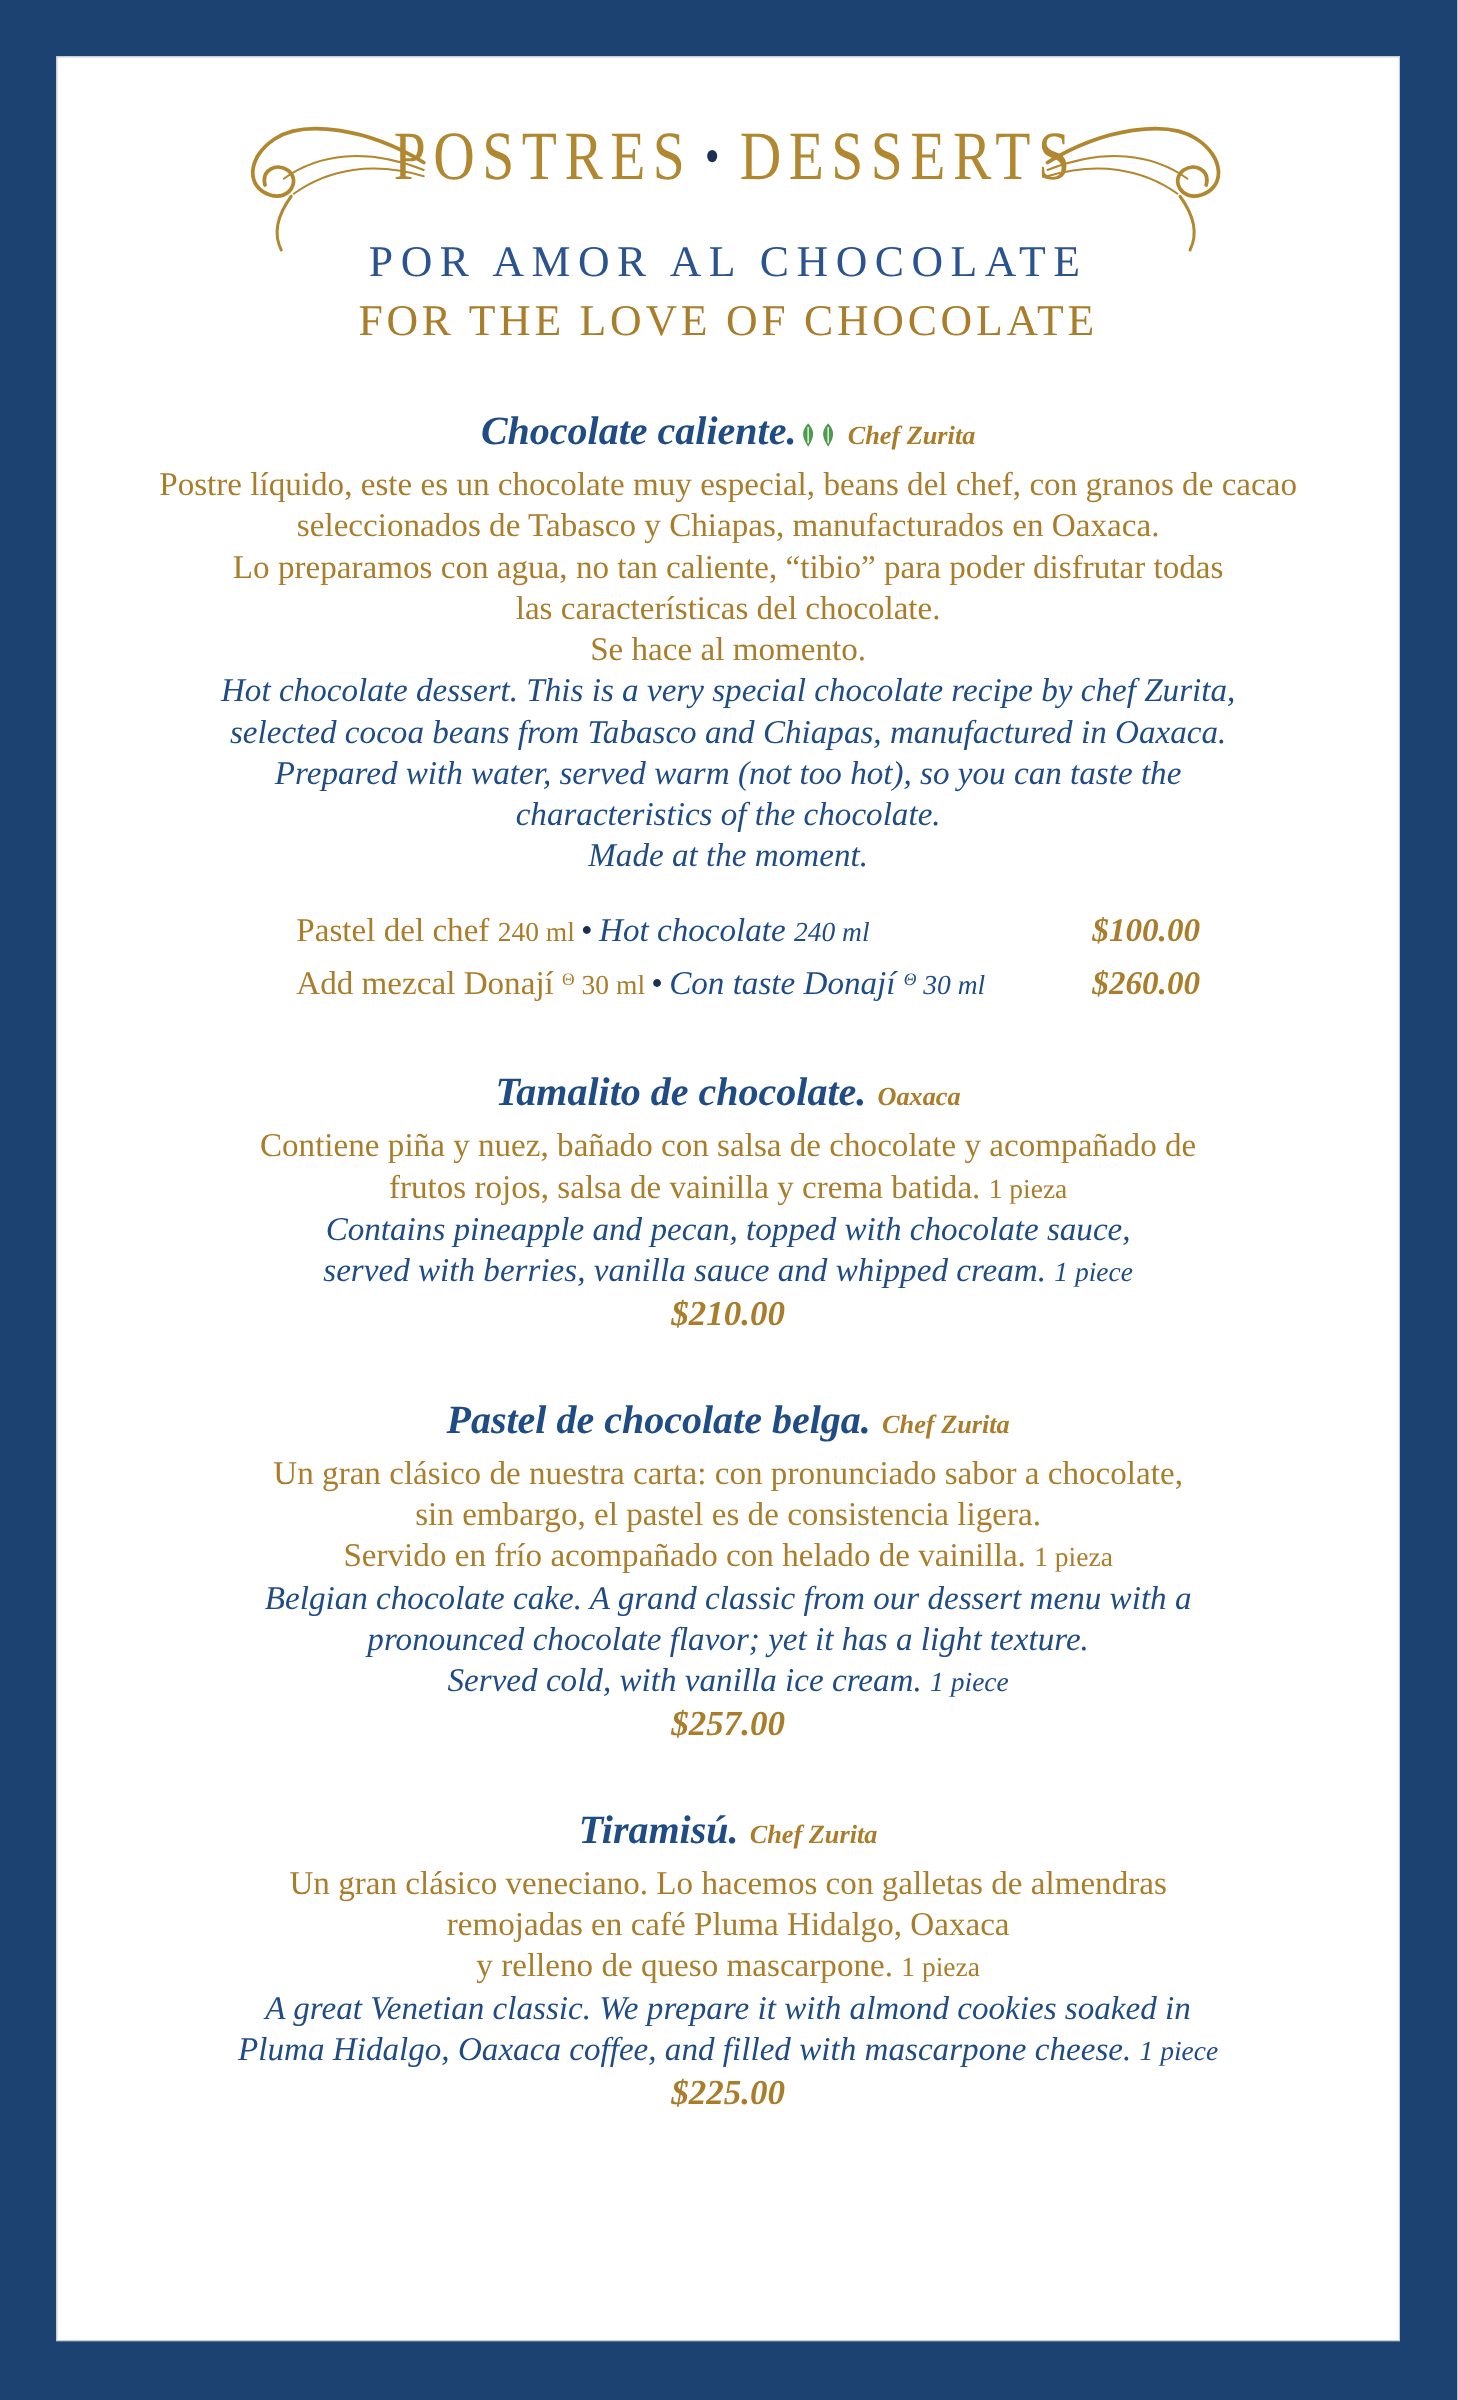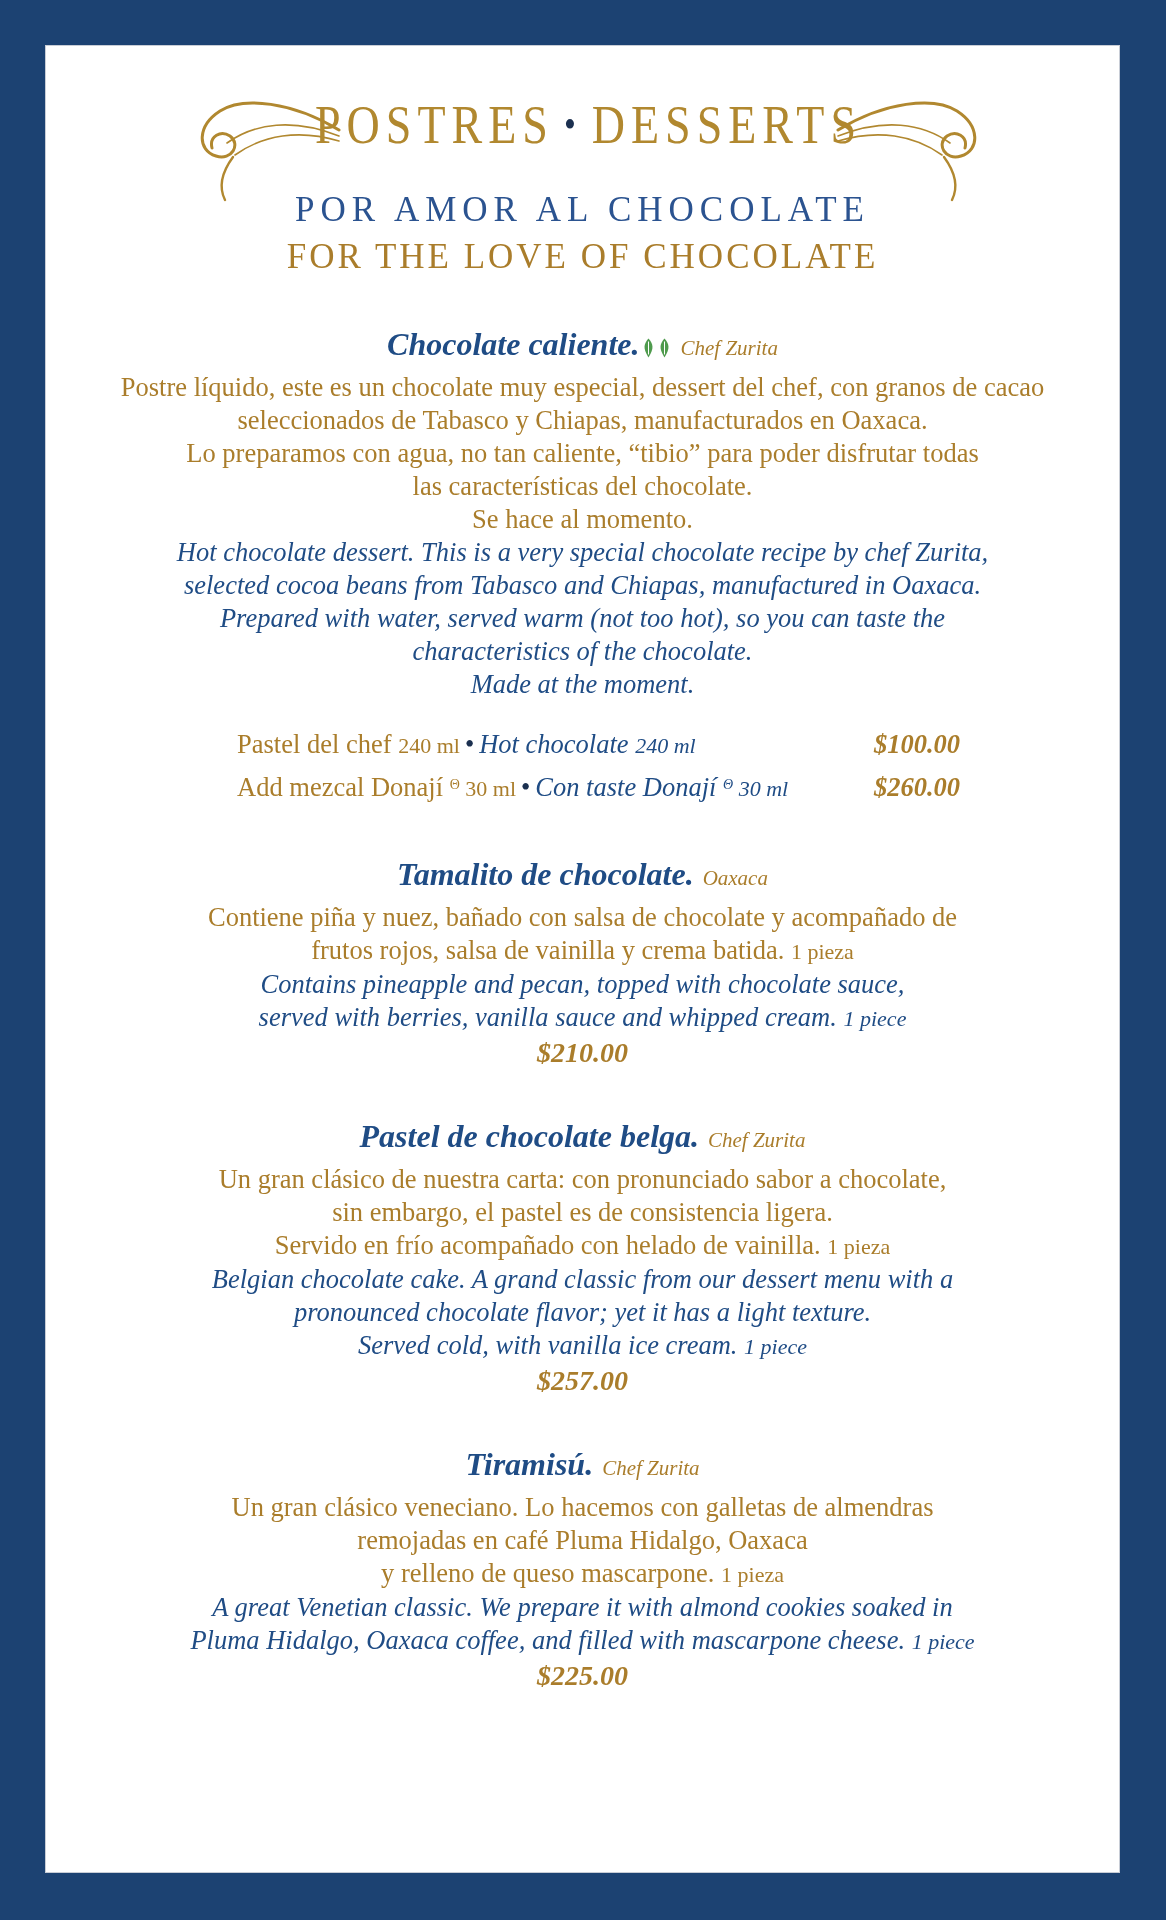--- a/index.html
+++ b/index.html
@@ -41,21 +41,21 @@
     display:flex;align-items:baseline;justify-content:center;
     line-height:40px;margin-bottom:3px;
   }
   .item-title{
     font-size:32px;font-weight:bold;font-style:italic;
     color:var(--blue,#1f4c85);
   }
   .leaf-wrap{align-self:center;margin-left:3px;transform:translateY(2px);}
   .leaf-wrap svg{display:block;}
   .tag{
-    font-size:21px;font-style:italic;font-weight:normal;
+    font-size:21px;font-style:italic;font-weight:bold;
     color:var(--gold,#aa7d2b);margin-left:9px;
   }
   .line{font-size:26.5px;line-height:33px;white-space:nowrap;}
   .es-line{color:var(--gold,#aa7d2b);}
   .en-line{color:var(--blue,#1f4c85);font-style:italic;}
   .small{font-size:22px;text-align:center;}
   .sup{font-size:14px;vertical-align:7px;letter-spacing:0;}
   .bullet{color:var(--dot-navy,#1b3050);padding:0 5px;font-style:normal;}
   
   .price-rows{margin:24px 160px 0 192px;}
@@ -116,21 +116,21 @@
   </svg>
             </span>
             <span class="leaf-wrap">
               <svg class="leaf" width="13" height="26" viewBox="0 0 18 28">
     <path d="M9,1 C15,8 17.6,14 9,27 C0.4,14 3,8 9,1 Z" fill="#4f9b4d"></path>
     <path d="M9,5 L9,23" stroke="#ffffff" stroke-width="1.4" fill="none"></path>
   </svg>
             </span>
             <span class="tag">Chef Zurita</span>
           </div>
-          <div class="line es-line"><span>Postre líquido, este es un chocolate muy especial, dessert del chef, con granos de cacao</span></div>
+          <div class="line es-line"><span>Postre líquido, este es un chocolate muy especial, beans del chef, con granos de cacao</span></div>
           <div class="line es-line"><span>seleccionados de Tabasco y Chiapas, manufacturados en Oaxaca.</span></div>
           <div class="line es-line"><span>Lo preparamos con agua, no tan caliente, “tibio” para poder disfrutar todas</span></div>
           <div class="line es-line"><span>las características del chocolate.</span></div>
           <div class="line es-line"><span>Se hace al momento.</span></div>
           <div class="line en-line"><span>Hot chocolate dessert. This is a very special chocolate recipe by chef Zurita,</span></div>
           <div class="line en-line"><span>selected cocoa beans from Tabasco and Chiapas, manufactured in Oaxaca.</span></div>
           <div class="line en-line"><span>Prepared with water, served warm (not too hot), so you can taste the</span></div>
           <div class="line en-line"><span>characteristics of the chocolate.</span></div>
           <div class="line en-line"><span>Made at the moment.</span></div>
           <div class="price-rows">

